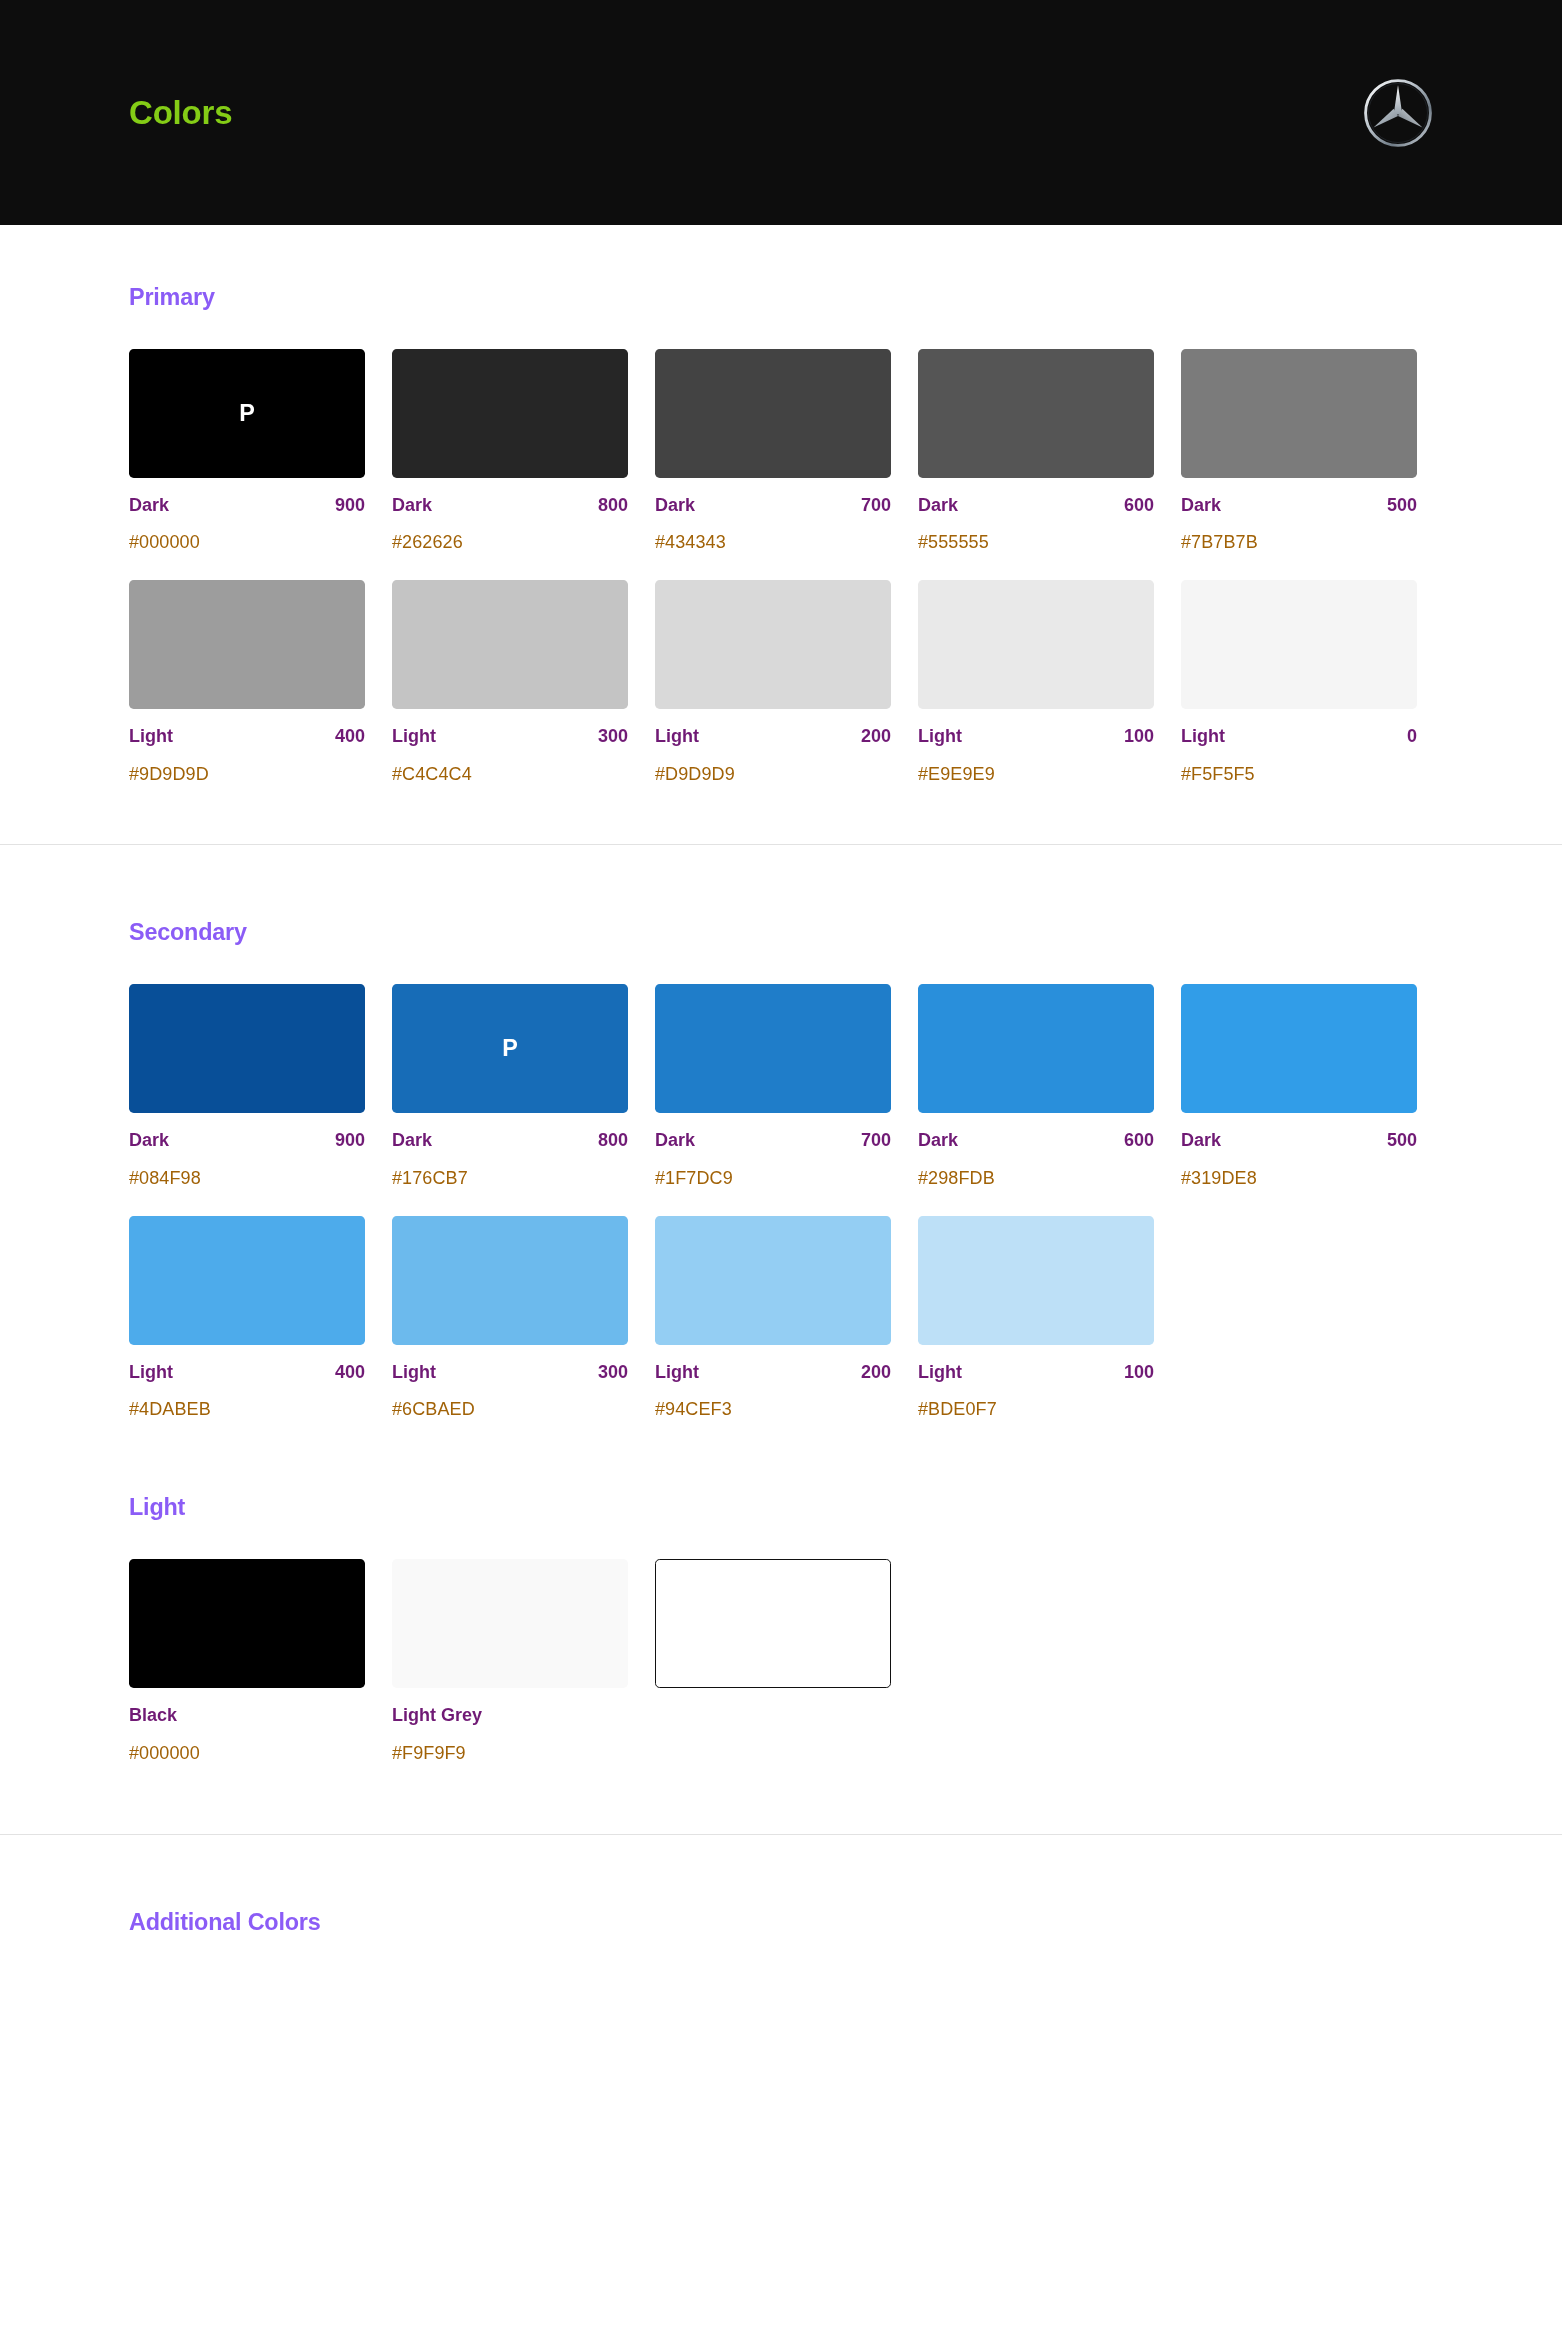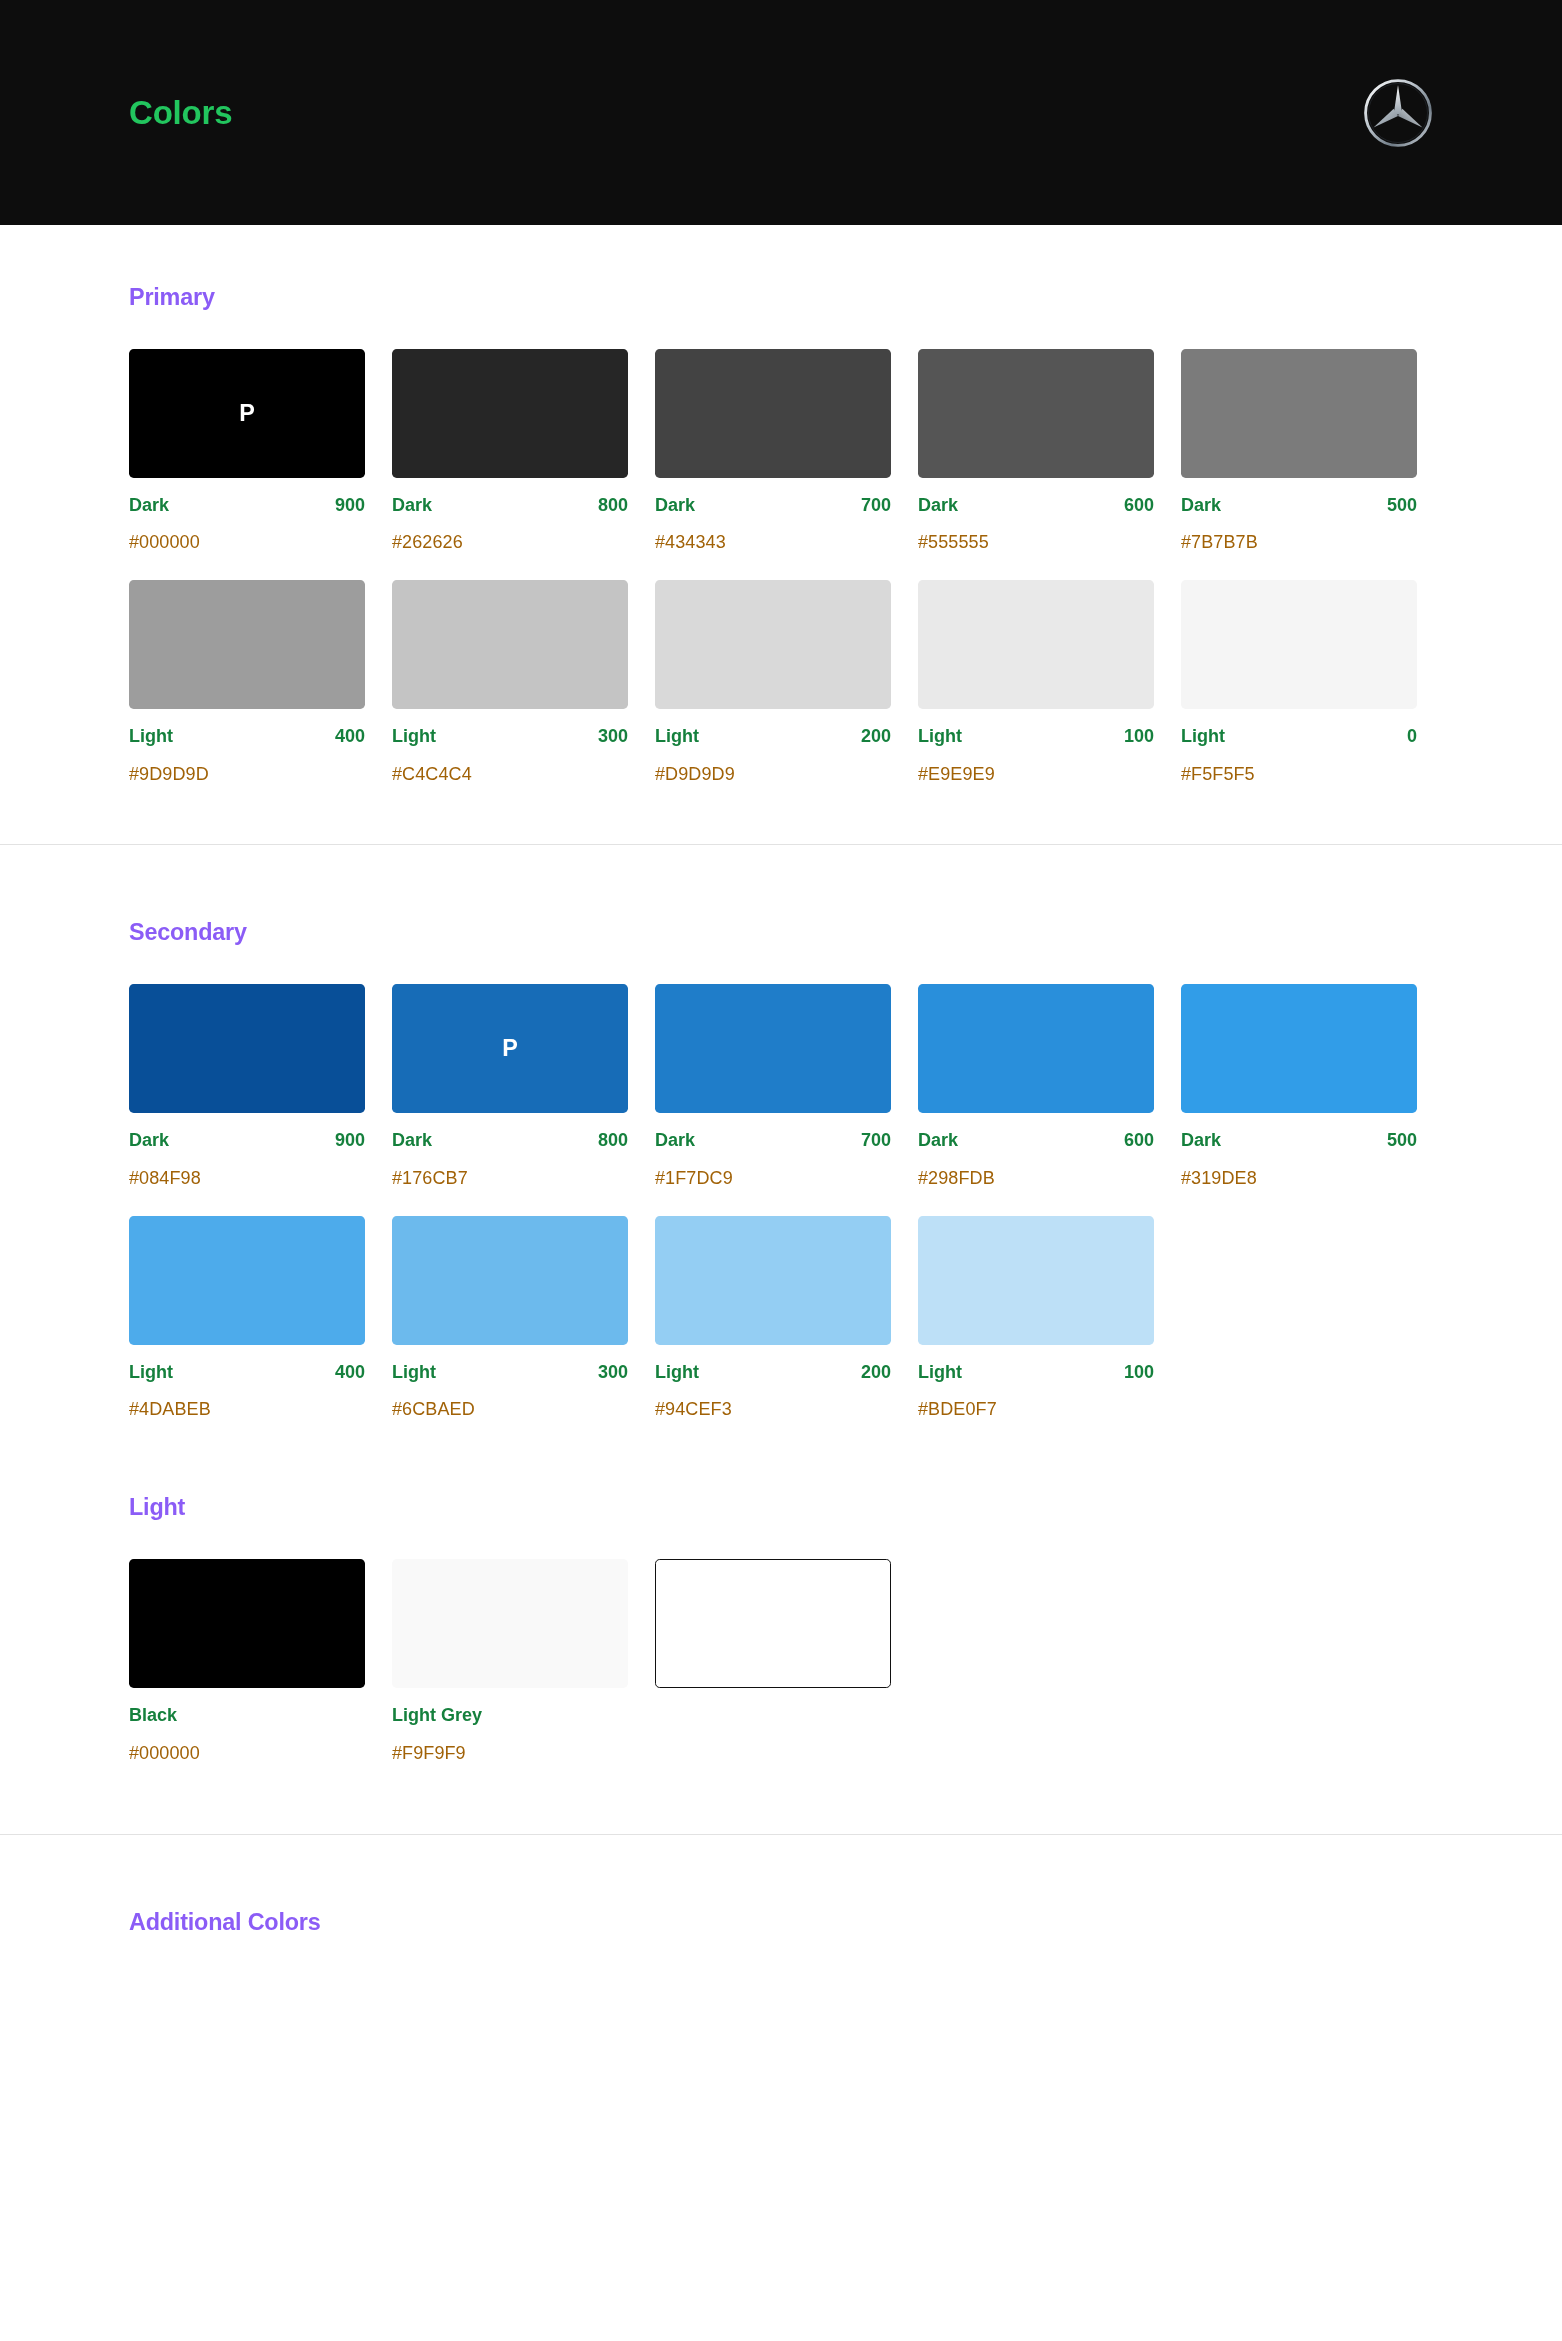--- a/index.html
+++ b/index.html
@@ -28,21 +28,21 @@
     background: #0D0D0D;
     display: flex;
     align-items: center;
     justify-content: space-between;
     padding: 0 129px 0 129px;
   }
 
   .header-title {
     font-size: 33px;
     font-weight: bold;
-    color: #22c55e;
+    color: #84cc16;
     letter-spacing: -0.2px;
   }
 
   .brand-logo {
     width: 72px;
     height: 72px;
     display: block;
   }
 
   
@@ -96,21 +96,21 @@
   .swatch-meta {
     padding-top: 17px;
   }
 
   .meta-top {
     display: flex;
     justify-content: space-between;
     align-items: flex-end;
     font-size: 18px;
     font-weight: bold;
-    color: #15803d;
+    color: #701a75;
   }
 
   .meta-hex {
     padding-top: 16.4px;
     font-size: 18px;
     font-weight: normal;
     color: #a16207;
     letter-spacing: 0.1px;
   }
 

